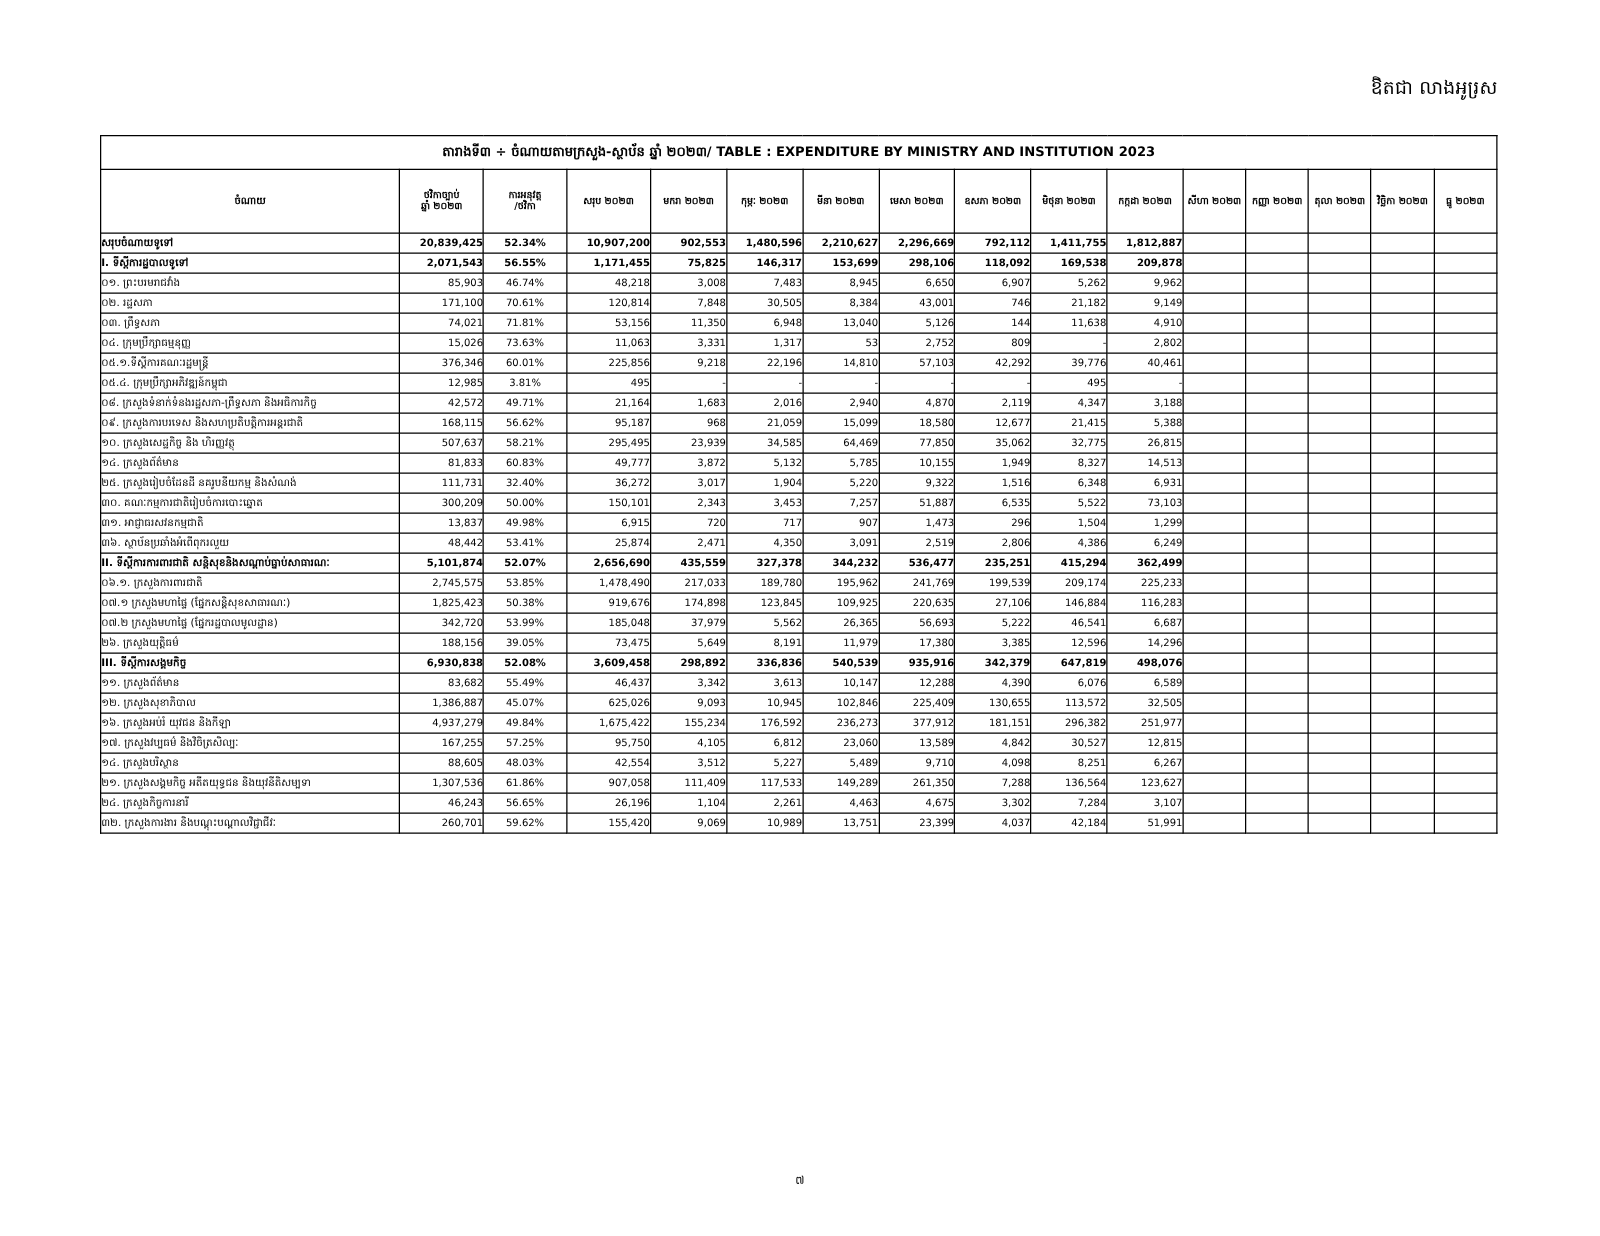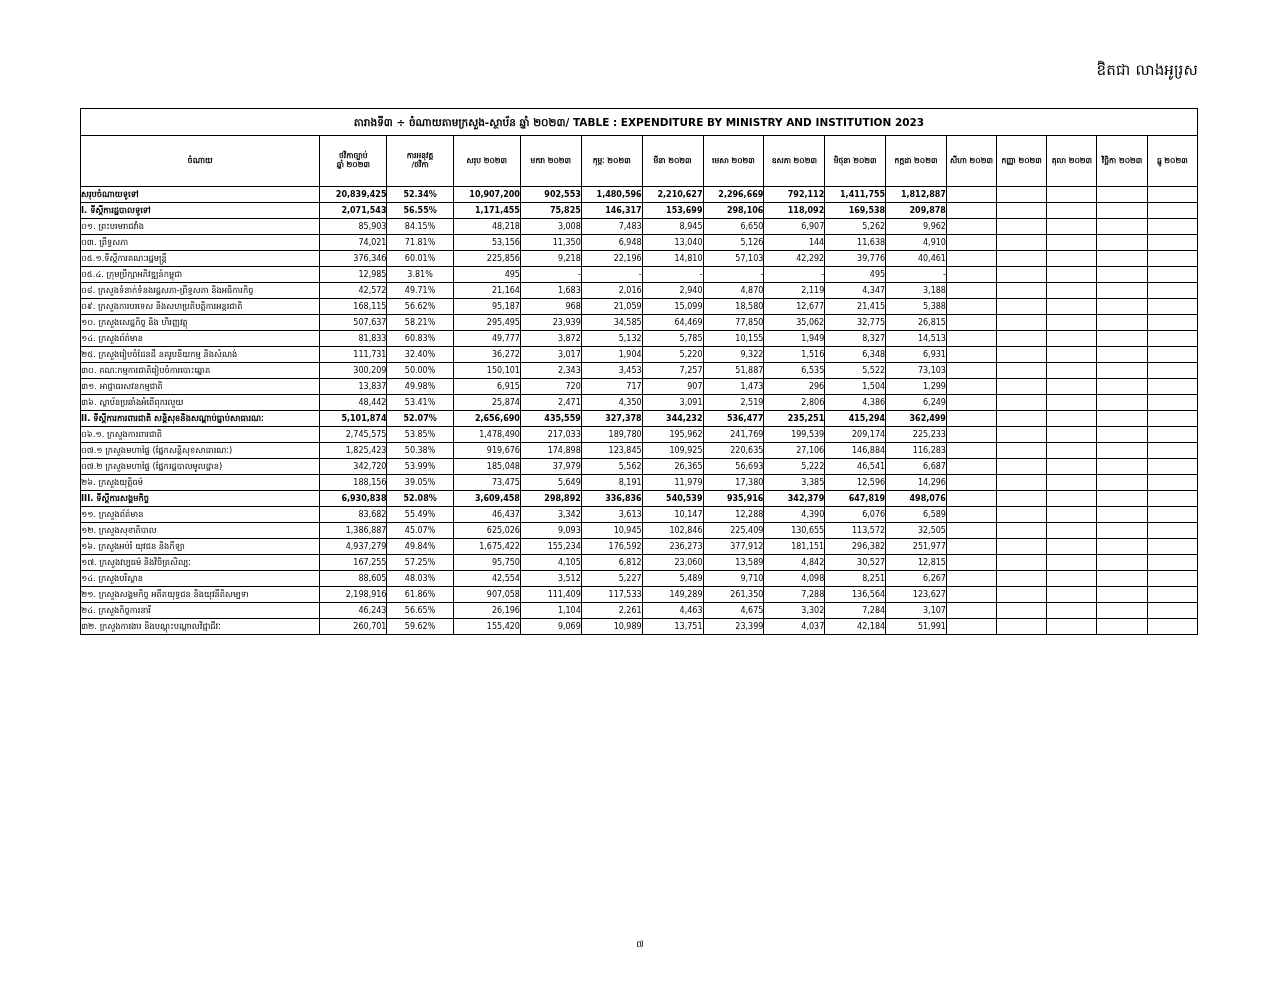--- a/index.html
+++ b/index.html
@@ -191,47 +191,83 @@
             <td class="num">209,878</td>
             <td class="num"></td>
             <td class="num"></td>
             <td class="num"></td>
             <td class="num"></td>
             <td class="num"></td>
           </tr>
           <tr class="item">
             <td class="label">០១. ព្រះបរមរាជវាំង</td>
             <td class="num">85,903</td>
-            <td class="pct">84.15%</td>
+            <td class="pct">46.74%</td>
             <td class="num">48,218</td>
             <td class="num">3,008</td>
             <td class="num">7,483</td>
             <td class="num">8,945</td>
             <td class="num">6,650</td>
             <td class="num">6,907</td>
             <td class="num">5,262</td>
             <td class="num">9,962</td>
+            <td class="num"></td>
+            <td class="num"></td>
+            <td class="num"></td>
+            <td class="num"></td>
+            <td class="num"></td>
+          </tr>
+          <tr class="item">
+            <td class="label">០២. រដ្ឋសភា</td>
+            <td class="num">171,100</td>
+            <td class="pct">70.61%</td>
+            <td class="num">120,814</td>
+            <td class="num">7,848</td>
+            <td class="num">30,505</td>
+            <td class="num">8,384</td>
+            <td class="num">43,001</td>
+            <td class="num">746</td>
+            <td class="num">21,182</td>
+            <td class="num">9,149</td>
             <td class="num"></td>
             <td class="num"></td>
             <td class="num"></td>
             <td class="num"></td>
             <td class="num"></td>
           </tr>
           <tr class="item">
             <td class="label">០៣. ព្រឹទ្ធសភា</td>
             <td class="num">74,021</td>
             <td class="pct">71.81%</td>
             <td class="num">53,156</td>
             <td class="num">11,350</td>
             <td class="num">6,948</td>
             <td class="num">13,040</td>
             <td class="num">5,126</td>
             <td class="num">144</td>
             <td class="num">11,638</td>
             <td class="num">4,910</td>
+            <td class="num"></td>
+            <td class="num"></td>
+            <td class="num"></td>
+            <td class="num"></td>
+            <td class="num"></td>
+          </tr>
+          <tr class="item">
+            <td class="label">០៤. ក្រុមប្រឹក្សាធម្មនុញ្ញ</td>
+            <td class="num">15,026</td>
+            <td class="pct">73.63%</td>
+            <td class="num">11,063</td>
+            <td class="num">3,331</td>
+            <td class="num">1,317</td>
+            <td class="num">53</td>
+            <td class="num">2,752</td>
+            <td class="num">809</td>
+            <td class="num">-</td>
+            <td class="num">2,802</td>
             <td class="num"></td>
             <td class="num"></td>
             <td class="num"></td>
             <td class="num"></td>
             <td class="num"></td>
           </tr>
           <tr class="item">
             <td class="label">០៥.១.ទីស្តីការគណៈរដ្ឋមន្ត្រី</td>
             <td class="num">376,346</td>
             <td class="pct">60.01%</td>
@@ -604,21 +640,21 @@
             <td class="num">8,251</td>
             <td class="num">6,267</td>
             <td class="num"></td>
             <td class="num"></td>
             <td class="num"></td>
             <td class="num"></td>
             <td class="num"></td>
           </tr>
           <tr class="item">
             <td class="label">២១. ក្រសួងសង្គមកិច្ច អតីតយុទ្ធជន និងយុវនីតិសម្បទា</td>
-            <td class="num">2,198,916</td>
+            <td class="num">1,307,536</td>
             <td class="pct">61.86%</td>
             <td class="num">907,058</td>
             <td class="num">111,409</td>
             <td class="num">117,533</td>
             <td class="num">149,289</td>
             <td class="num">261,350</td>
             <td class="num">7,288</td>
             <td class="num">136,564</td>
             <td class="num">123,627</td>
             <td class="num"></td>

